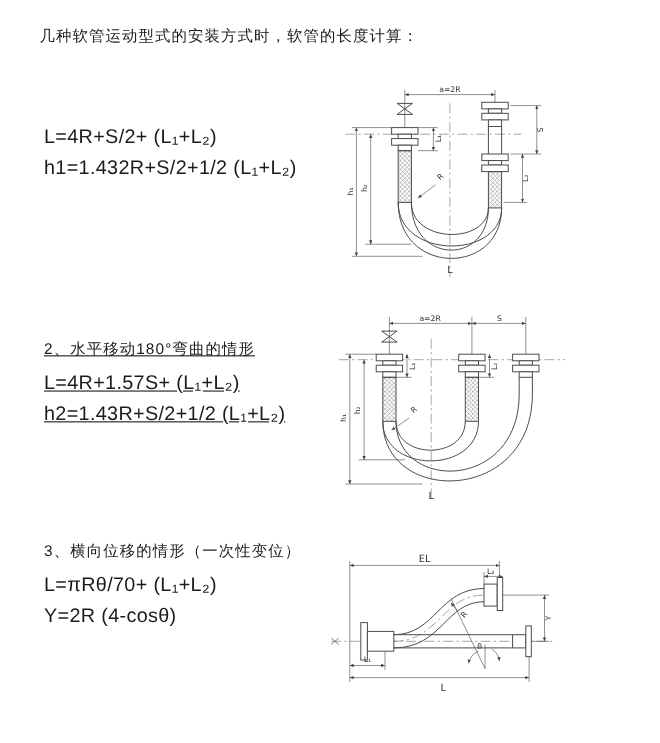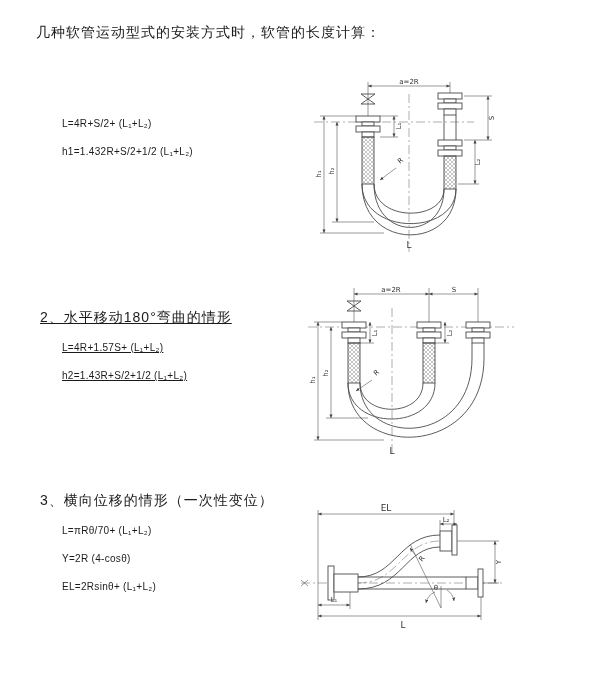--- a/index.html
+++ b/index.html
@@ -6,21 +6,21 @@
   body{
     width:600px;height:675px;background:#ffffff;position:relative;
     font-family:"Liberation Sans","DejaVu Sans",sans-serif;color:#1b1b1b;
     overflow:hidden;
   }
   .page-title{
     position:absolute;left:36px;top:24px;font-size:14px;letter-spacing:1px;
   }
   .sec{position:absolute;left:40px;}
   .sec .h{font-size:14px;line-height:18px;margin-bottom:8px;letter-spacing:1px;}
-  .sec .f{font-size:10px;line-height:28px;margin-left:22px;letter-spacing:.3px;}
+  .sec .f{font-size:18px;line-height:28px;letter-spacing:.3px;}
   .sec1{top:110px;}
   .sec2{top:308px;text-decoration:underline;}
   .sec3{top:491px;}
   .diagram{position:absolute;}
   .d1{left:312px;top:74px;}
   .d2{left:306px;top:280px;}
   .d3{left:298px;top:498px;}
   svg{display:block;}
   svg text{font-family:"DejaVu Sans",sans-serif;font-size:7px;fill:#333;}
   svg text.big{font-size:9px;}
@@ -42,21 +42,20 @@
 <div class="sec sec2">
   <div class="h">2、水平移动180°弯曲的情形</div>
   <div class="f">L=4R+1.57S+ (L₁+L₂)</div>
   <div class="f">h2=1.43R+S/2+1/2 (L₁+L₂)</div>
 </div>
 
 <div class="sec sec3">
   <div class="h">3、横向位移的情形（一次性变位）</div>
   <div class="f">L=πRθ/70+ (L₁+L₂)</div>
   <div class="f">Y=2R (4-cosθ)</div>
-  <div class="f">EL=2Rsinθ+ (L₁+L₂)</div>
 </div>
 
 <svg class="diagram d1" width="285" height="187" viewBox="0 0 285 187">
   <defs>
     <marker id="arA" viewBox="0 0 10 10" refX="9" refY="5" markerWidth="6.5" markerHeight="6.5" orient="auto-start-reverse">
       <path d="M0,1 L9,5 L0,9 Z" fill="#444"></path>
     </marker>
     <pattern id="hxA" width="4" height="4" patternUnits="userSpaceOnUse">
       <path d="M0,4 l4,-4 M0,0 l4,4" stroke="#8a8a8a" stroke-width="0.5"></path>
     </pattern>

